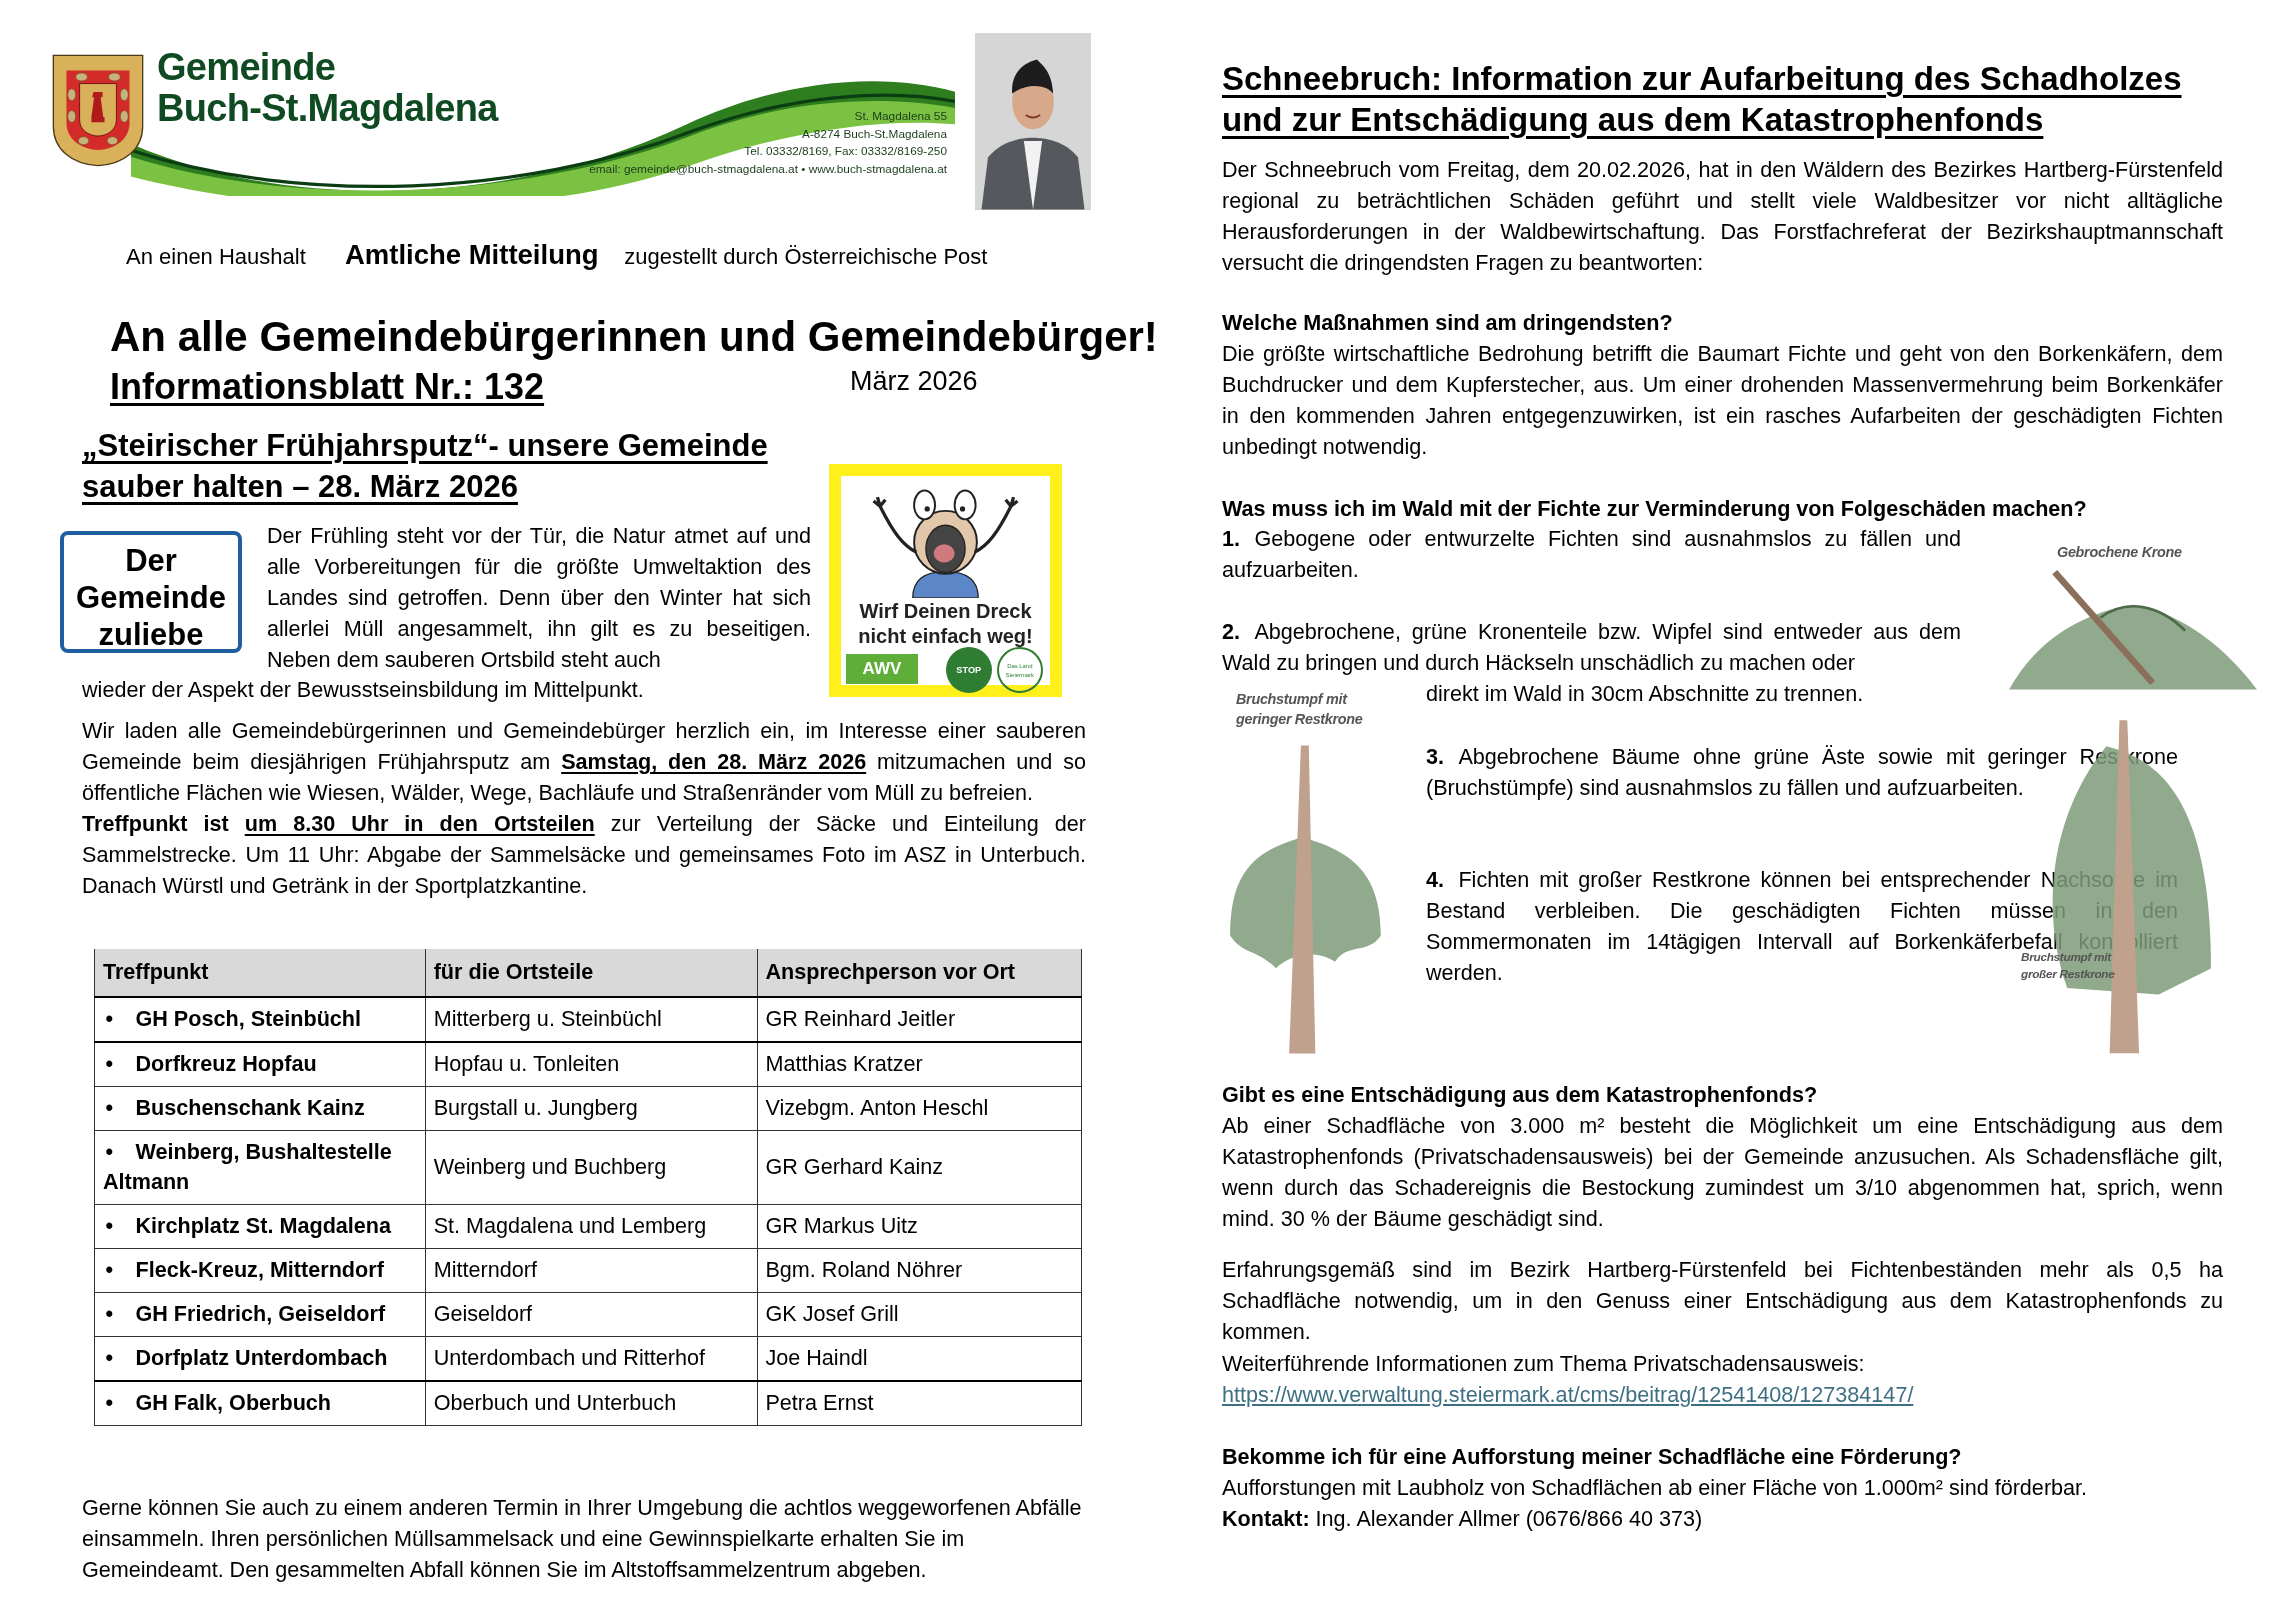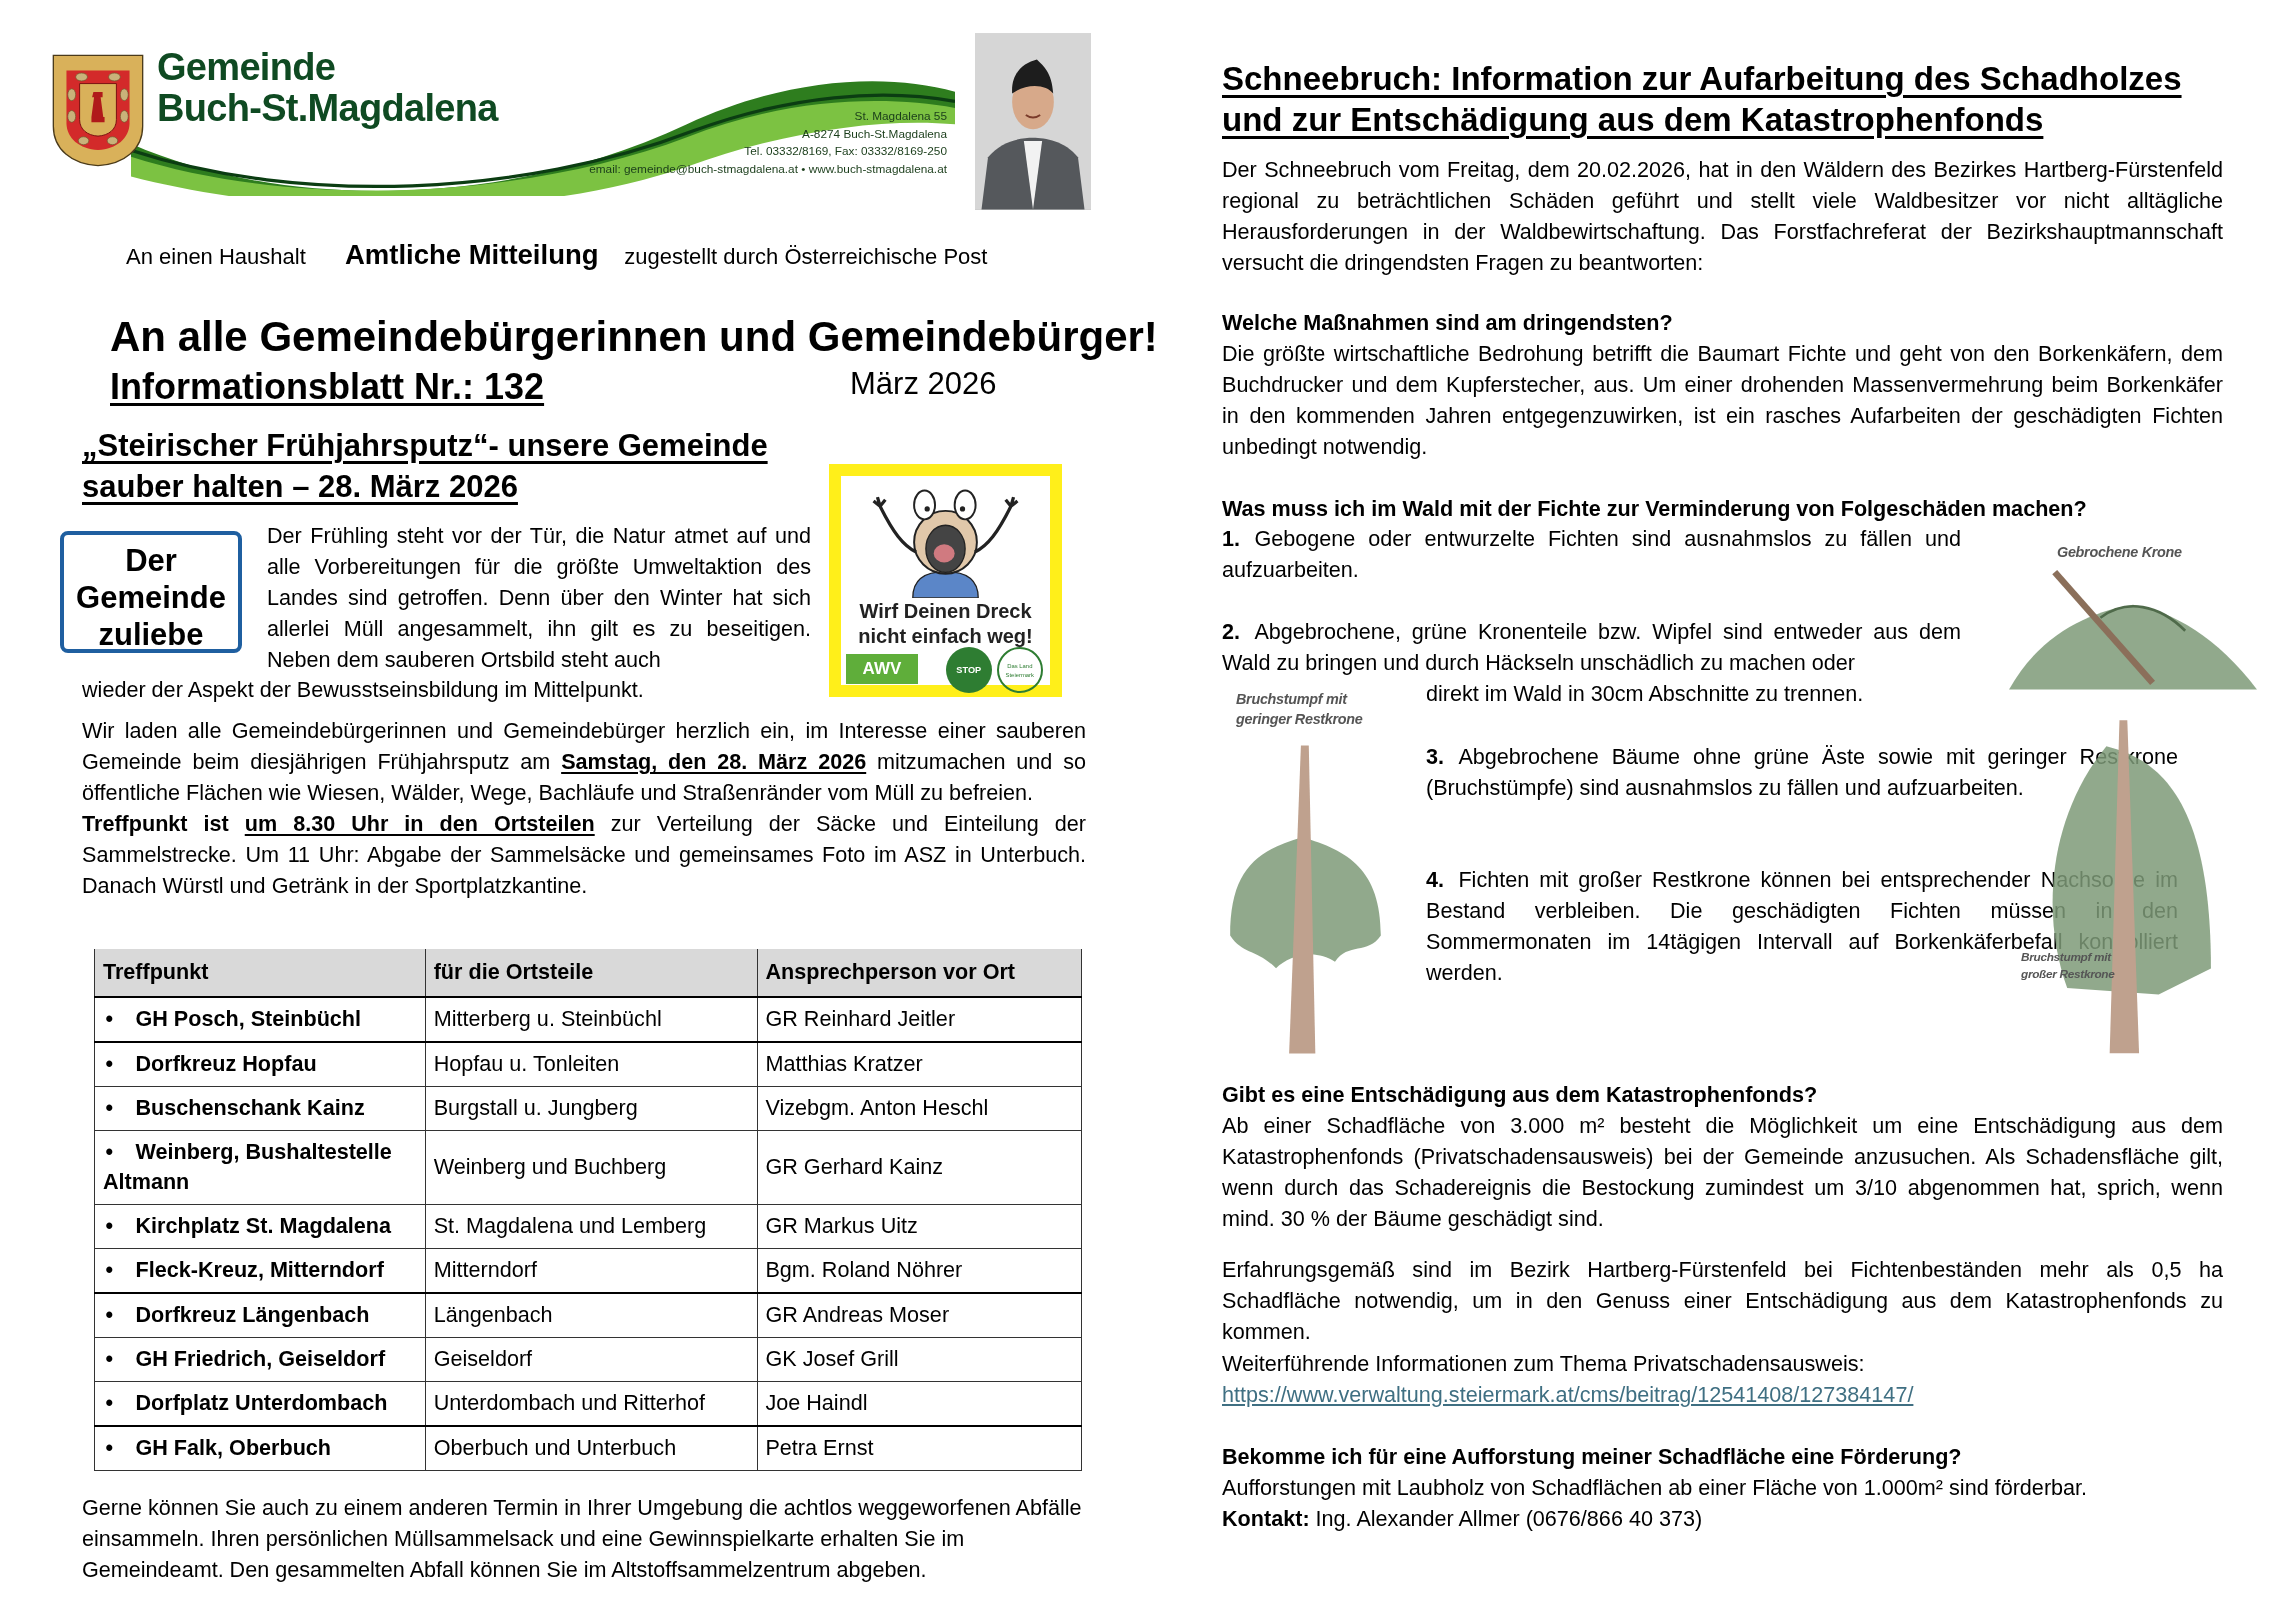--- a/index.html
+++ b/index.html
@@ -11,21 +11,21 @@
   .crest { left:52px; top:54px; width:92px; height:113px; }
   .brand { left:157px; top:47px; font-weight:bold; color:#0f4a22; font-size:38px; line-height:41px; letter-spacing:-0.7px; }
   .swoosh { left:131px; top:46px; width:824px; height:150px; }
   .contact { right:1348px; top:108px; text-align:right; font-size:11.8px; line-height:17.7px; color:#1a3d1a; }
   .photo { left:975px; top:33px; width:116px; height:177px; background:linear-gradient(180deg,#d9d9d9 0%,#c9c9c9 100%); overflow:hidden; }
 
   .mailrow { top:239px; left:126px; font-size:22px; white-space:nowrap; }
   .mailrow .amt { font-weight:bold; font-size:27.5px; margin:0 19.6px 0 33px; }
   .salutation { top:292px; left:110px; font-size:42px; font-weight:bold;margin-top:21px; }
   .infoblatt { top:366px; left:110px; font-size:36px; font-weight:bold; text-decoration:underline; text-underline-offset:3.9px; }
-  .datum { top:366px; left:850px; font-size:31px; }
+  .datum { top:366px; left:850px; font-size:27px; }
 
   .h1left { top:425px; left:82px; font-size:31px; font-weight:bold; line-height:41px; text-decoration:underline; text-underline-offset:5.2px; text-decoration-thickness:2.6px; }
 
   .badge { left:60px; top:531px; width:182px; height:122px; border:4.6px solid #1f5fa0; border-radius:8px;
            text-align:center; font-weight:bold; font-size:31px; line-height:37px; box-sizing:border-box; padding-top:6.5px; }
 
   .poster { left:829px; top:464px; width:233px; height:233px; background:#ffef1a; box-sizing:border-box; padding:11.8px; }
   .poster-inner { width:100%; height:100%; background:#ffffff; position:relative; }
   .poster-title { position:absolute; left:0; right:0; top:123px; text-align:center; font-weight:bold; font-size:20px; line-height:25px; color:#222; }
 
@@ -210,25 +210,20 @@
     <tr>
         <td class="bullet">Kirchplatz St. Magdalena</td>
         <td>St. Magdalena und Lemberg</td>
         <td>GR Markus Uitz</td>
       </tr>
     <tr>
         <td class="bullet">Fleck-Kreuz, Mitterndorf</td>
         <td>Mitterndorf</td>
         <td>Bgm. Roland Nöhrer</td>
       </tr>
-    <tr class="row-thick">
-        <td class="bullet">Dorfkreuz Längenbach</td>
-        <td>Längenbach</td>
-        <td>GR Andreas Moser</td>
-      </tr>
     <tr>
         <td class="bullet">GH Friedrich, Geiseldorf</td>
         <td>Geiseldorf</td>
         <td>GK Josef Grill</td>
       </tr>
     <tr>
         <td class="bullet">Dorfplatz Unterdombach</td>
         <td>Unterdombach und Ritterhof</td>
         <td>Joe Haindl</td>
       </tr>

